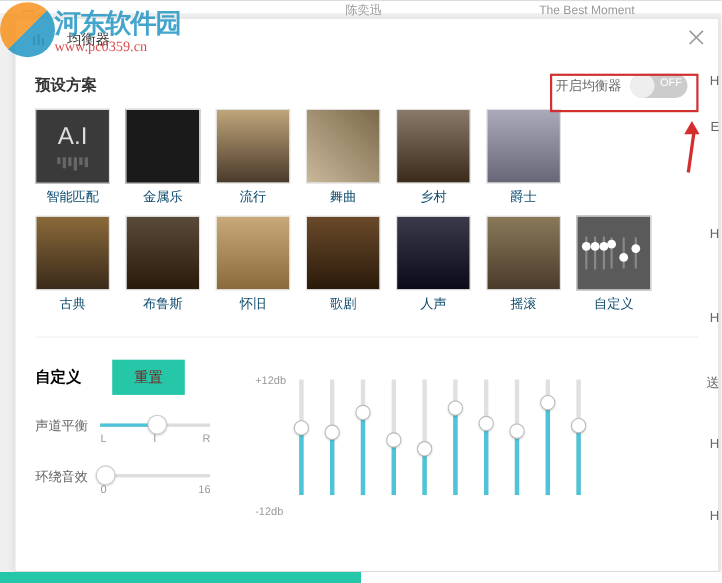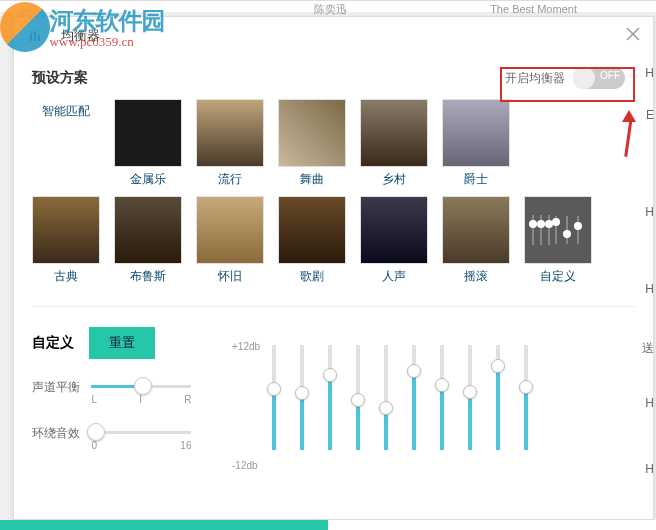--- a/index.html
+++ b/index.html
@@ -38,21 +38,21 @@
 .preset-thumb.custom { background: #5a5a5a; color: #fff; }
 .custom-sliders { display: flex; gap: 6px; align-items: center; }
 .custom-sliders span { width: 2px; height: 30px; background: #888; position: relative; }
 .custom-sliders span::after { content: ''; position: absolute; width: 8px; height: 8px; border-radius: 50%; background: #fff; left: -3px; }
 .preset-name { font-size: 12px; color: #0c4a6e; margin-top: 4px; }
 .divider { border: none; border-top: 1px solid #eee; margin: 8px 18px; }
 .custom-section { padding: 12px 18px; display: flex; gap: 30px; }
 .custom-left { width: 170px; }
 .custom-title-row { display: flex; align-items: center; gap: 15px; margin-bottom: 20px; }
 .custom-title { font-size: 14px; font-weight: bold; }
-.reset-btn { background: #26c6a8; color: #0f172a; border: none; padding: 7px 20px; font-size: 13px; cursor: pointer; }
+.reset-btn { background: #26c6a8; color: #7f1d1d; border: none; padding: 7px 20px; font-size: 13px; cursor: pointer; margin-left: 13px; }
 .control-row { margin-bottom: 18px; }
 .control-label { font-size: 12px; color: #666; display: inline-block; width: 55px; vertical-align: top; }
 .control-slider { display: inline-block; width: 100px; }
 .hslider { width: 100px; height: 3px; background: #ddd; position: relative; margin-top: 6px; }
 .hslider .fill { position: absolute; height: 3px; background: #4fc3d9; left: 0; }
 .hslider .knob { position: absolute; width: 18px; height: 18px; border-radius: 50%; background: #fff; border: 1px solid #ccc; box-shadow: 0 1px 2px rgba(0,0,0,0.2); top: -8px; }
 .hslider-labels { display: flex; justify-content: space-between; font-size: 10px; color: #999; margin-top: 6px; }
 .custom-right { flex: 1; position: relative; padding-top: 18px; }
 .db-label { position: absolute; font-size: 10px; color: #999; left: 0; }
 .db-top { top: 14px; }
@@ -123,20 +123,31 @@
       </div>
     </div>
   </div>
 
   <div class="highlight-box"></div>
   <div class="arrow"></div>
 
   <div class="presets">
     <div class="preset-row">
       <div class="preset-item">
+        <div class="preset-thumb ai">
+          <div class="ai-text">A.I</div>
+          <div class="ai-bars">
+              <span style="height:6px"></span>
+              <span style="height:10px"></span>
+              <span style="height:8px"></span>
+              <span style="height:12px"></span>
+              <span style="height:7px"></span>
+              <span style="height:9px"></span>
+            </div>
+        </div>
         <div class="preset-name">智能匹配</div>
       </div>
       <div class="preset-item">
         <div class="preset-thumb g1"></div>
         <div class="preset-name">金属乐</div>
       </div>
       <div class="preset-item">
         <div class="preset-thumb g2"></div>
         <div class="preset-name">流行</div>
       </div>

